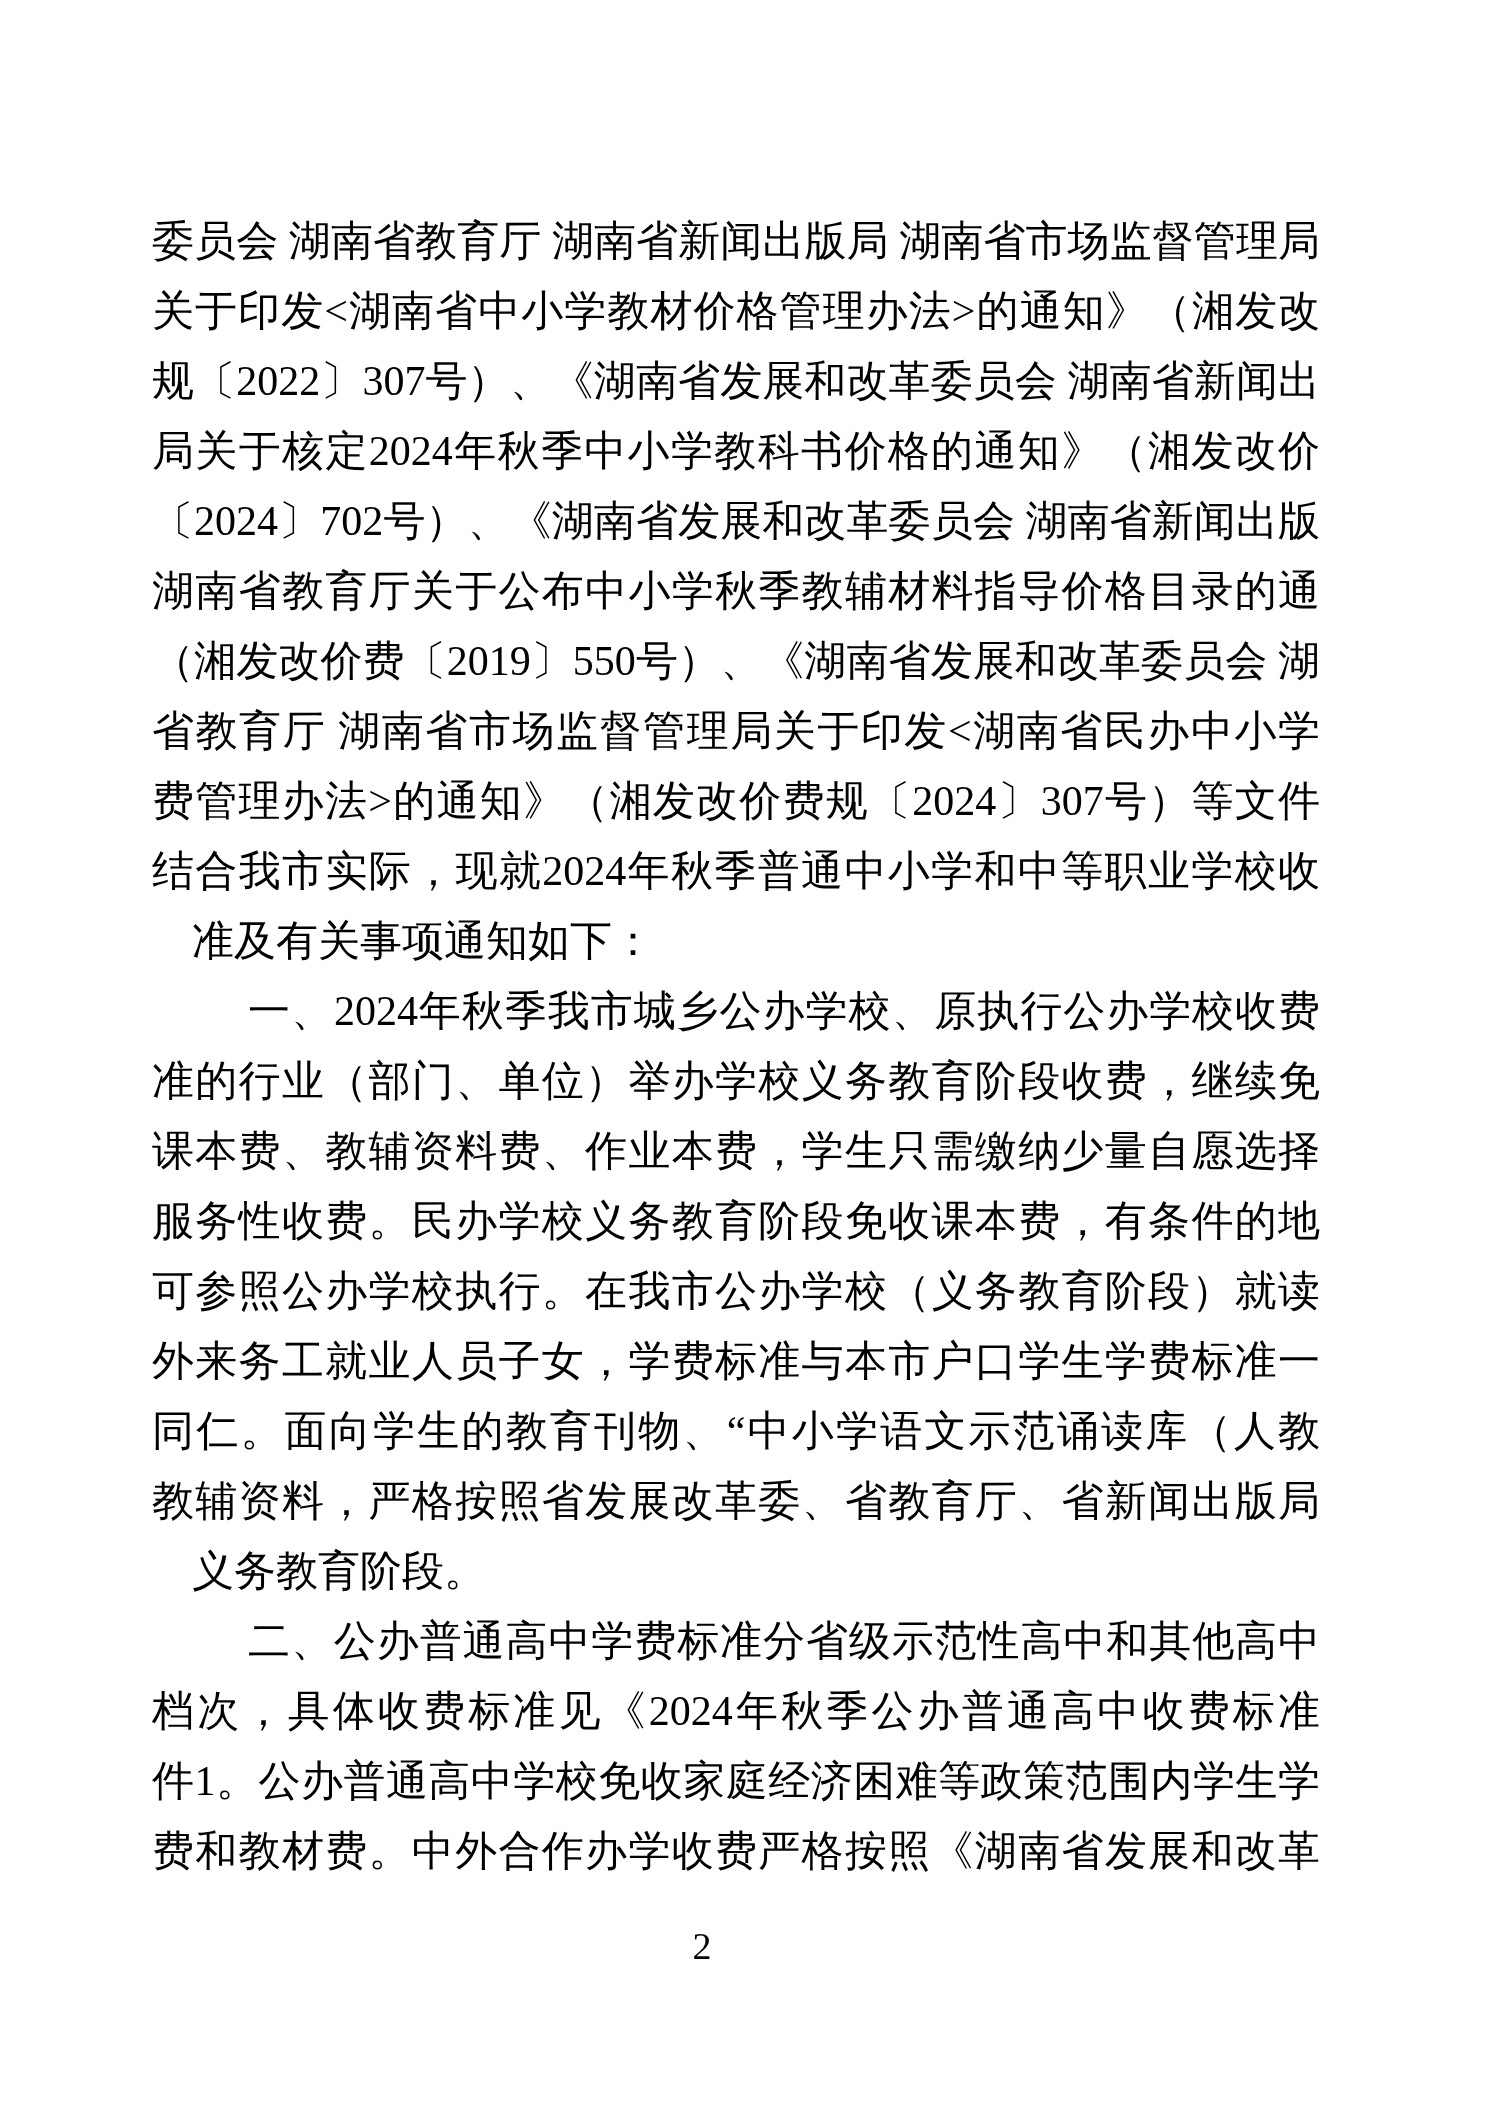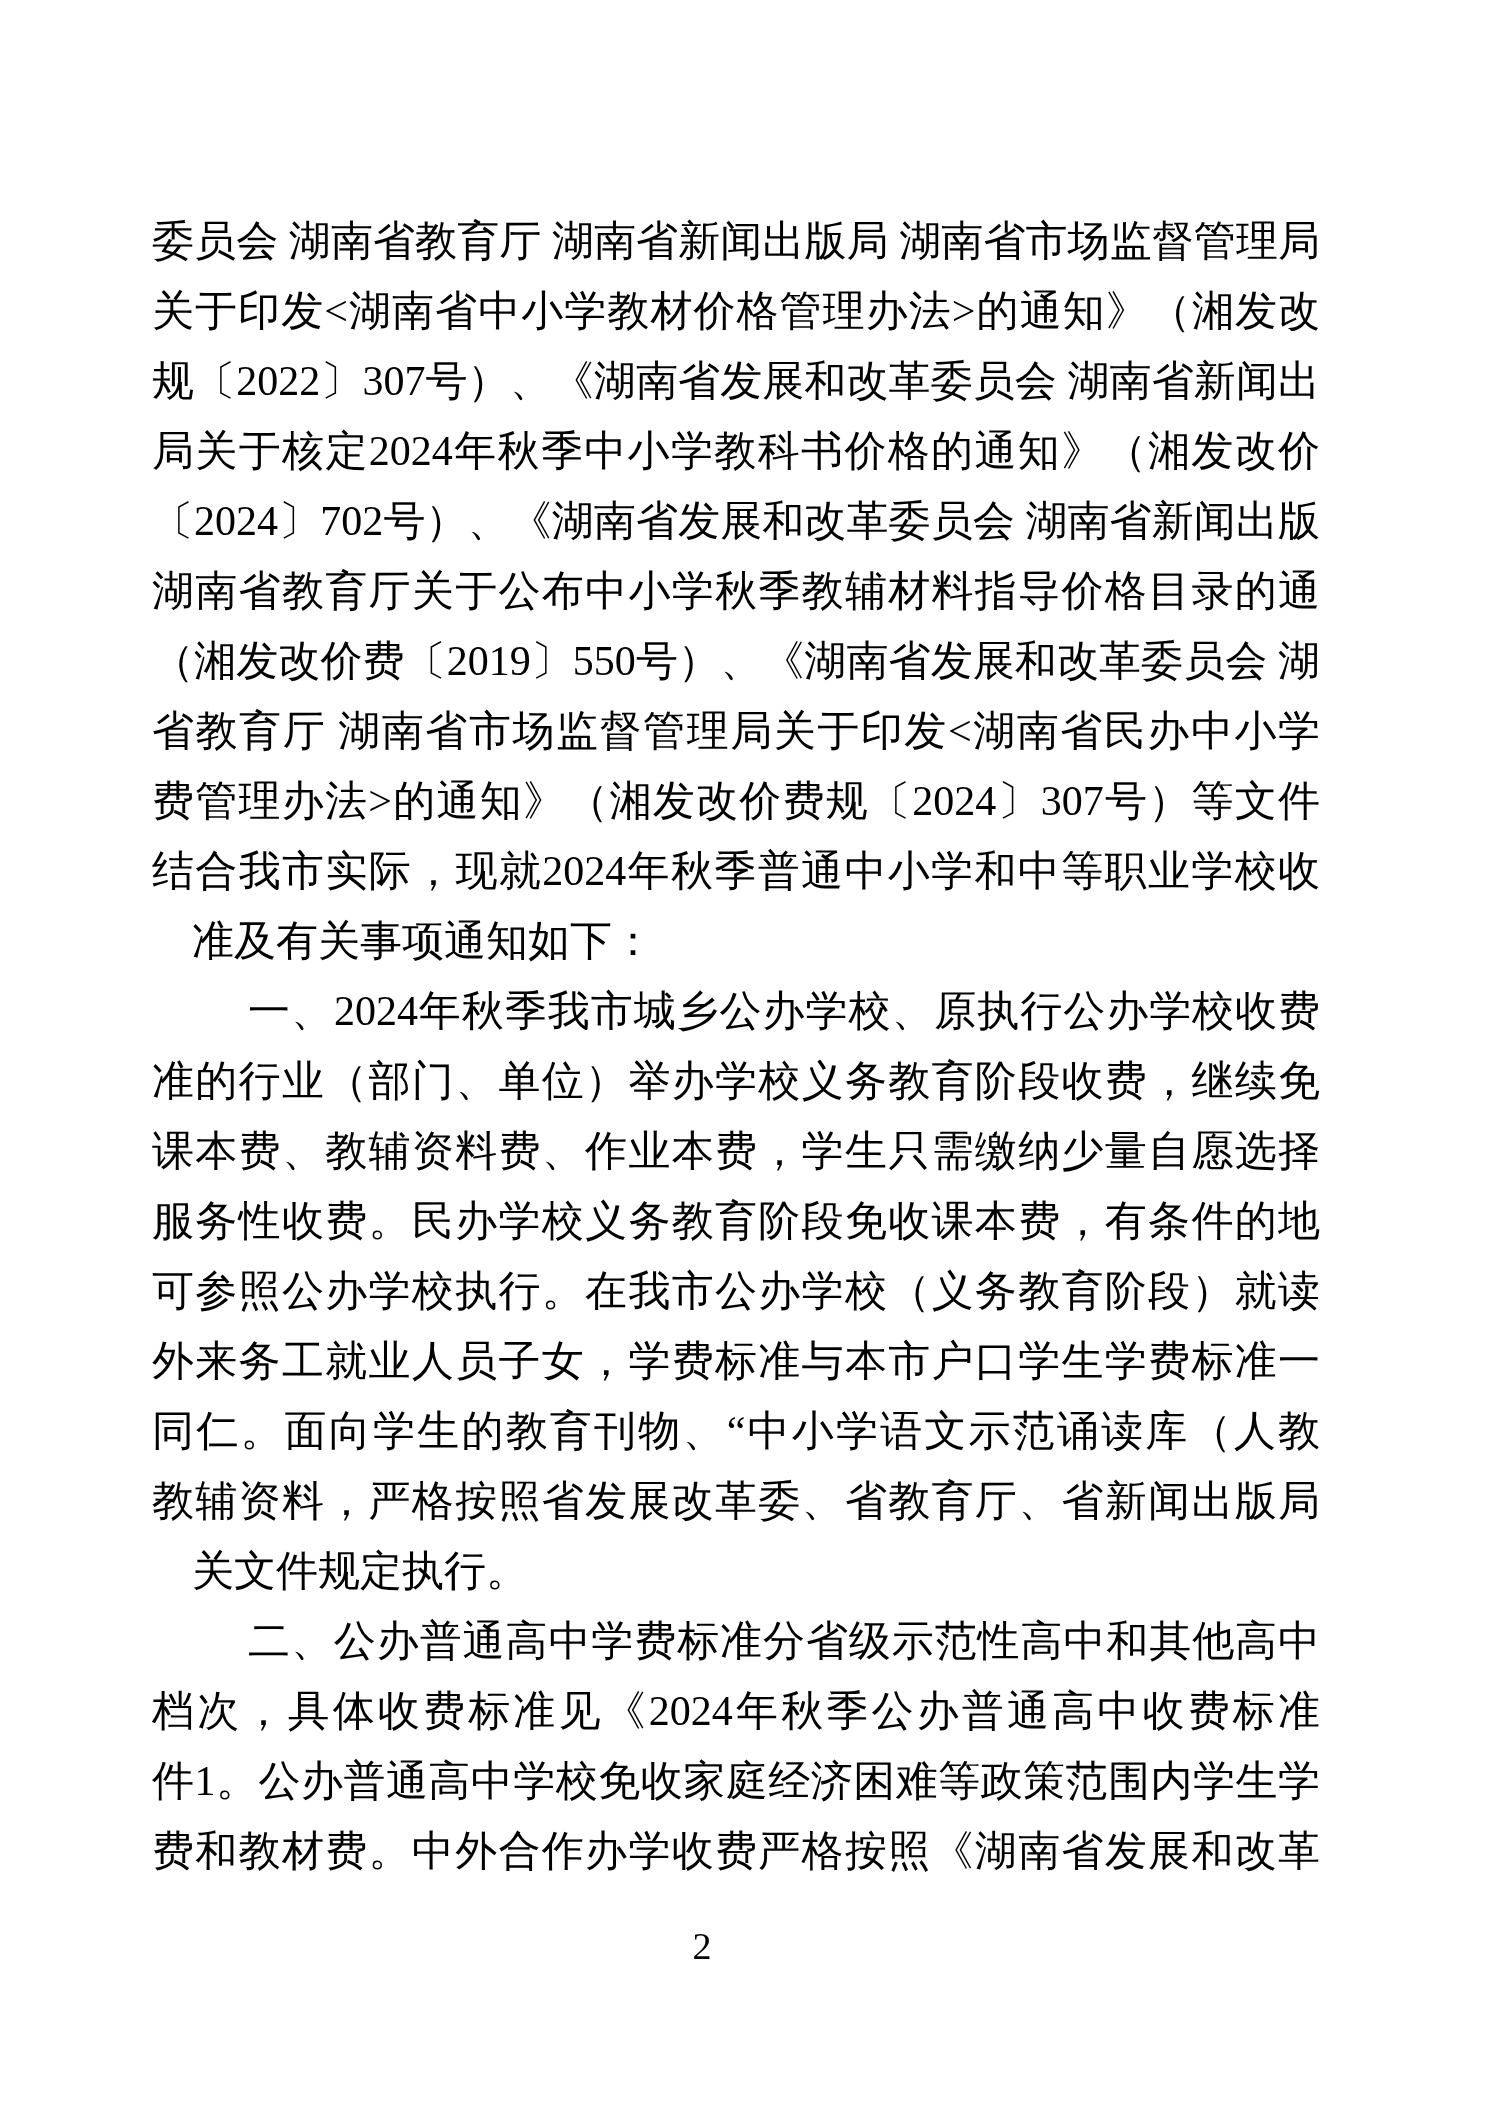--- a/index.html
+++ b/index.html
@@ -69,20 +69,20 @@
       <div class="line">结合我市实际，现就2024年秋季普通中小学和中等职业学校收费标</div>
       <div class="line para-end">准及有关事项通知如下：</div>
       <div class="line indent">一、2024年秋季我市城乡公办学校、原执行公办学校收费标</div>
       <div class="line">准的行业（部门、单位）举办学校义务教育阶段收费，继续免收</div>
       <div class="line">课本费、教辅资料费、作业本费，学生只需缴纳少量自愿选择的</div>
       <div class="line">服务性收费。民办学校义务教育阶段免收课本费，有条件的地区</div>
       <div class="line">可参照公办学校执行。在我市公办学校（义务教育阶段）就读的</div>
       <div class="line">外来务工就业人员子女，学费标准与本市户口学生学费标准一视</div>
       <div class="line">同仁。面向学生的教育刊物、“中小学语文示范诵读库（人教版）”、</div>
       <div class="line">教辅资料，严格按照省发展改革委、省教育厅、省新闻出版局相</div>
-      <div class="line para-end">关文件规定执行。</div>
+      <div class="line para-end">义务教育阶段。</div>
       <div class="line indent">二、公办普通高中学费标准分省级示范性高中和其他高中两个</div>
       <div class="line">档次，具体收费标准见《2024年秋季公办普通高中收费标准表》附</div>
       <div class="line">件1。公办普通高中学校免收家庭经济困难等政策范围内学生学杂</div>
       <div class="line">费和教材费。中外合作办学收费严格按照《湖南省发展和改革委员</div>
     </div>
   <div class="page-footer">2</div>
 </div>
 
 </body></html>

